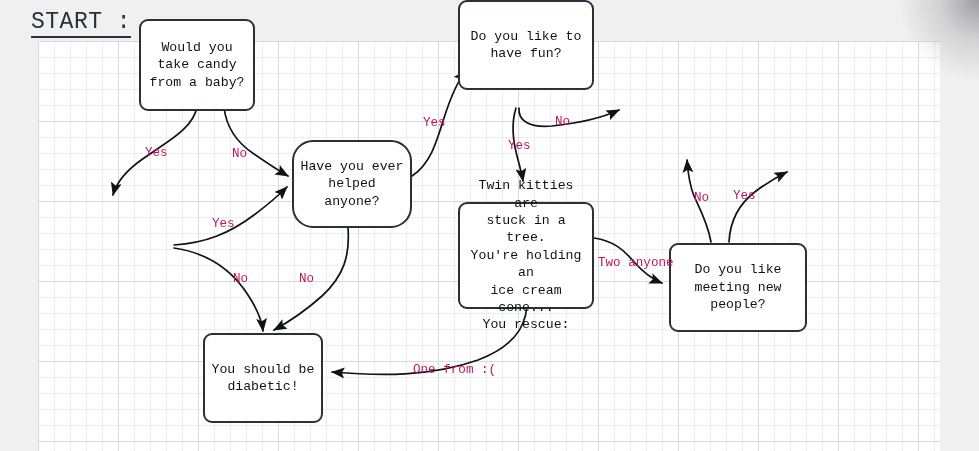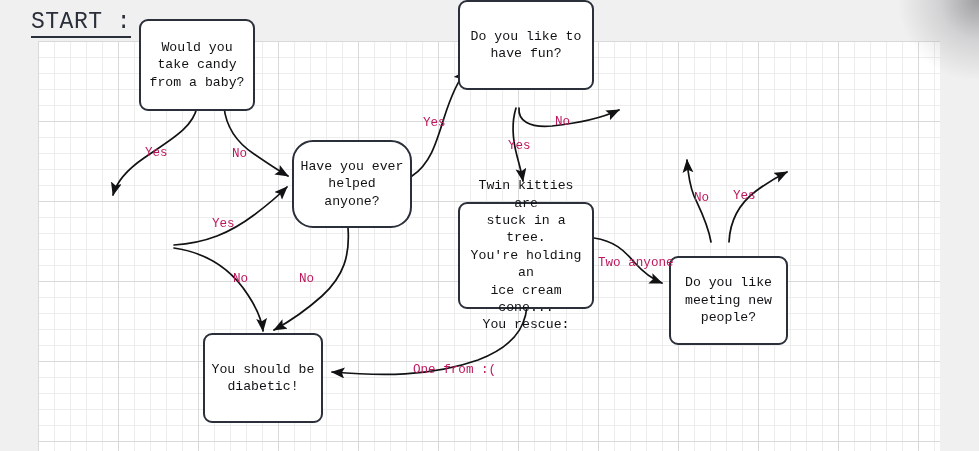--- a/index.html
+++ b/index.html
@@ -124,21 +124,21 @@
 
   <div class="node" style="left:458px;top:182px;width:136px;height:107px;margin-top:20px;">
     <span>Twin kitties are
 stuck in a tree.
 You're holding an
 ice cream cone...
 You rescue:</span>
   </div>
 
 
-  <div class="node" style="left:669px;top:243px;width:119px;height:89px;margin-top:13px;">
+  <div class="node" style="left:669px;top:243px;width:138px;height:89px;">
     <span>Do you like
 meeting new
 people?</span>
   </div>
 
 
   <div class="elabel" style="left:145px;top:147px;">Yes</div>
   <div class="elabel" style="left:232px;top:148px;">No</div>
   <div class="elabel" style="left:212px;top:218px;">Yes</div>
   <div class="elabel" style="left:233px;top:273px;">No</div>

